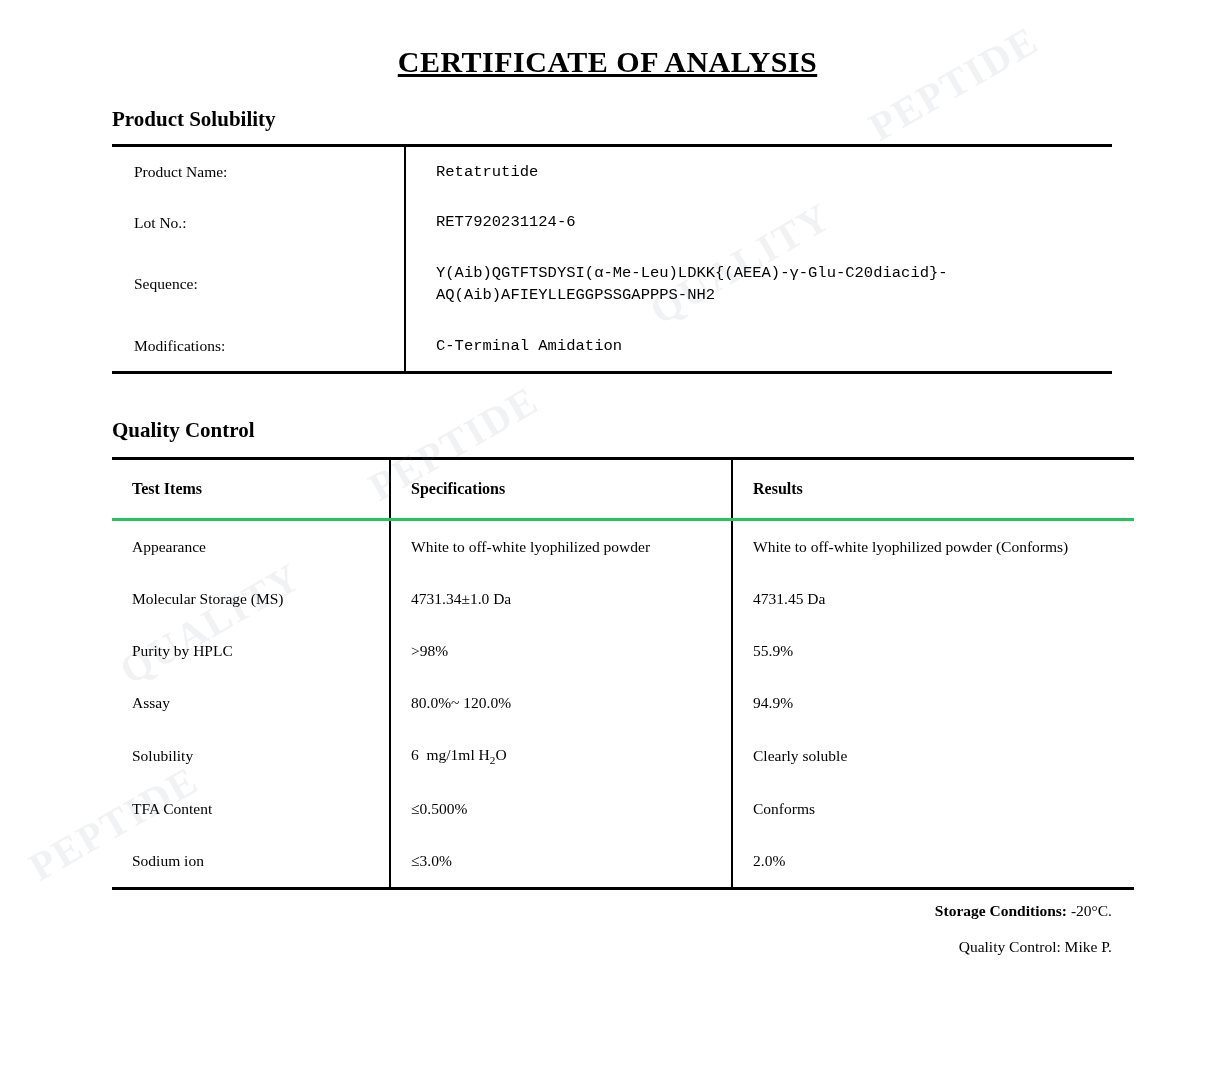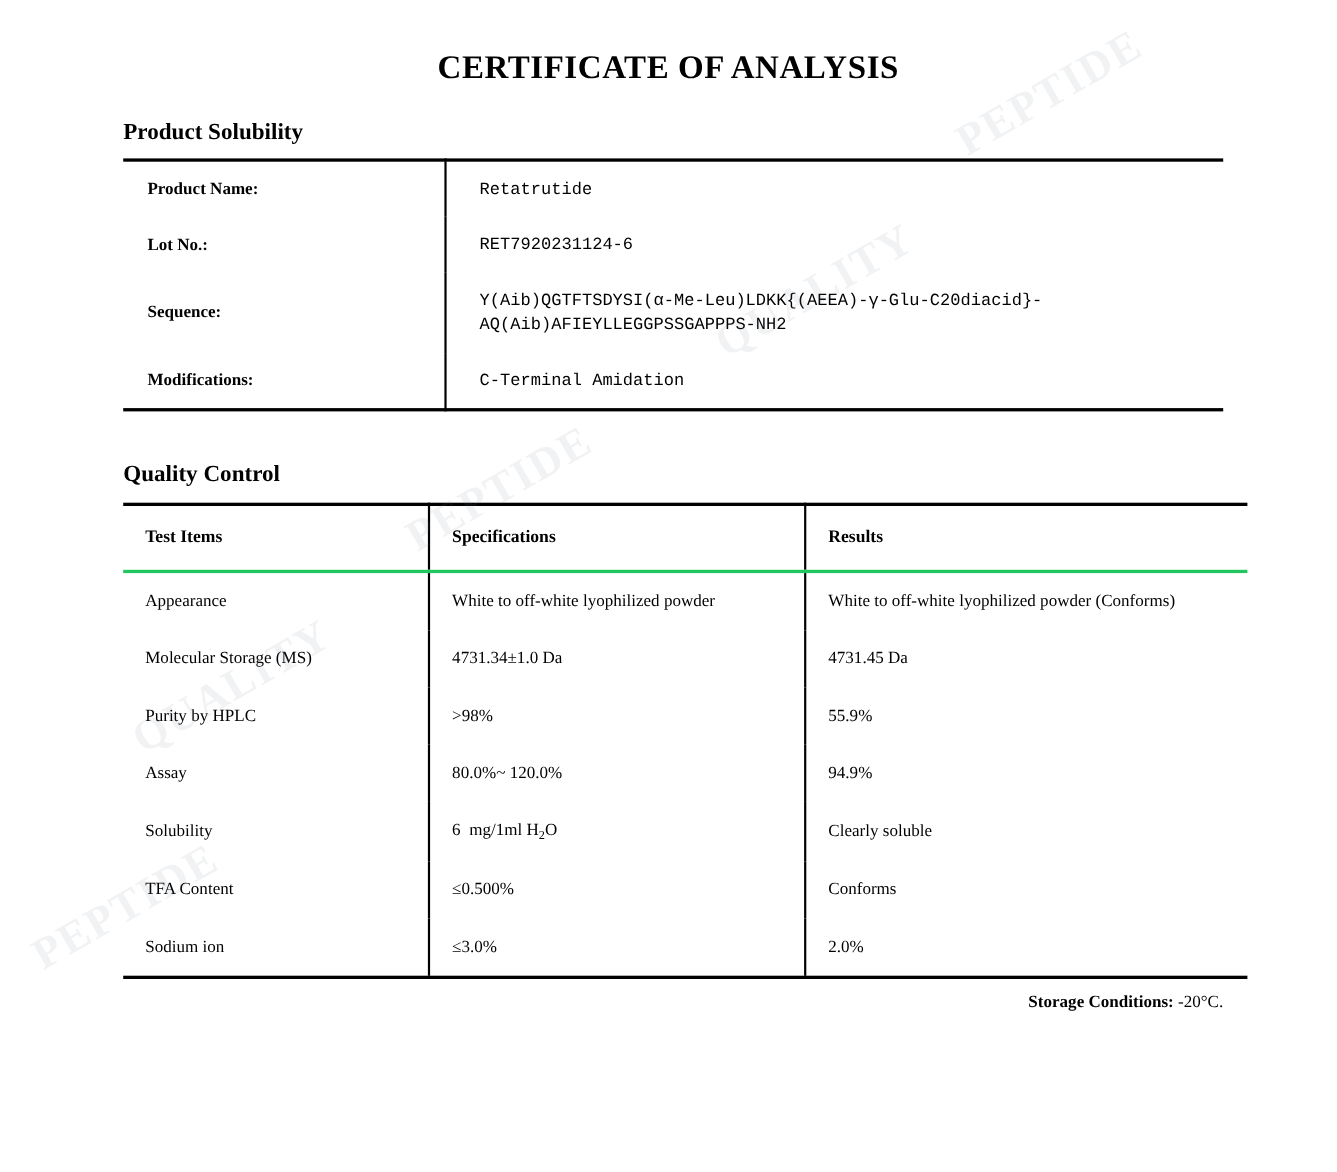--- a/index.html
+++ b/index.html
@@ -22,20 +22,21 @@
     box-sizing: border-box;
     padding: 0;
   }
 
   
   .doc-title {
     text-align: center;
     font-size: 30px;
     font-weight: bold;
     letter-spacing: 0.5px;
+    text-decoration: underline;
     margin: 0;
     padding-top: 45px;
     font-family: "Liberation Serif", serif;
   }
 
   
   .section-heading {
     font-size: 21px;
     font-weight: bold;
     margin: 0;
@@ -54,21 +55,21 @@
     width: 1000px;
     table-layout: fixed;
   }
   table.pi tr td {
     padding: 14px 0 14px 22px;
     vertical-align: middle;
     font-size: 15.5px;
   }
   table.pi td.label {
     width: 270px;
-    font-weight: bold;
+    font-weight: normal;
     border-right: 2.5px solid #000;
     padding-left: 22px;
   }
   table.pi td.value {
     padding-left: 30px;
     line-height: 1.45;
     font-family: Liberation Mono, monospace;
   }
   .pi-top-rule { border-top: 3px solid #000; }
   .pi-bottom-rule { border-bottom: 3px solid #000; }
@@ -228,15 +229,16 @@
           <td>2.0%</td>
         </tr>
       </tbody>
     </table>
   </div>
 
   <div class="footer">
     <div class="line1">
       <span class="bold">Storage Conditions:</span><span> -20°C.</span>
     </div>
+    <div class="line2">Quality Control: Mike P.</div>
   </div>
 
 </div>
 
 </body></html>

